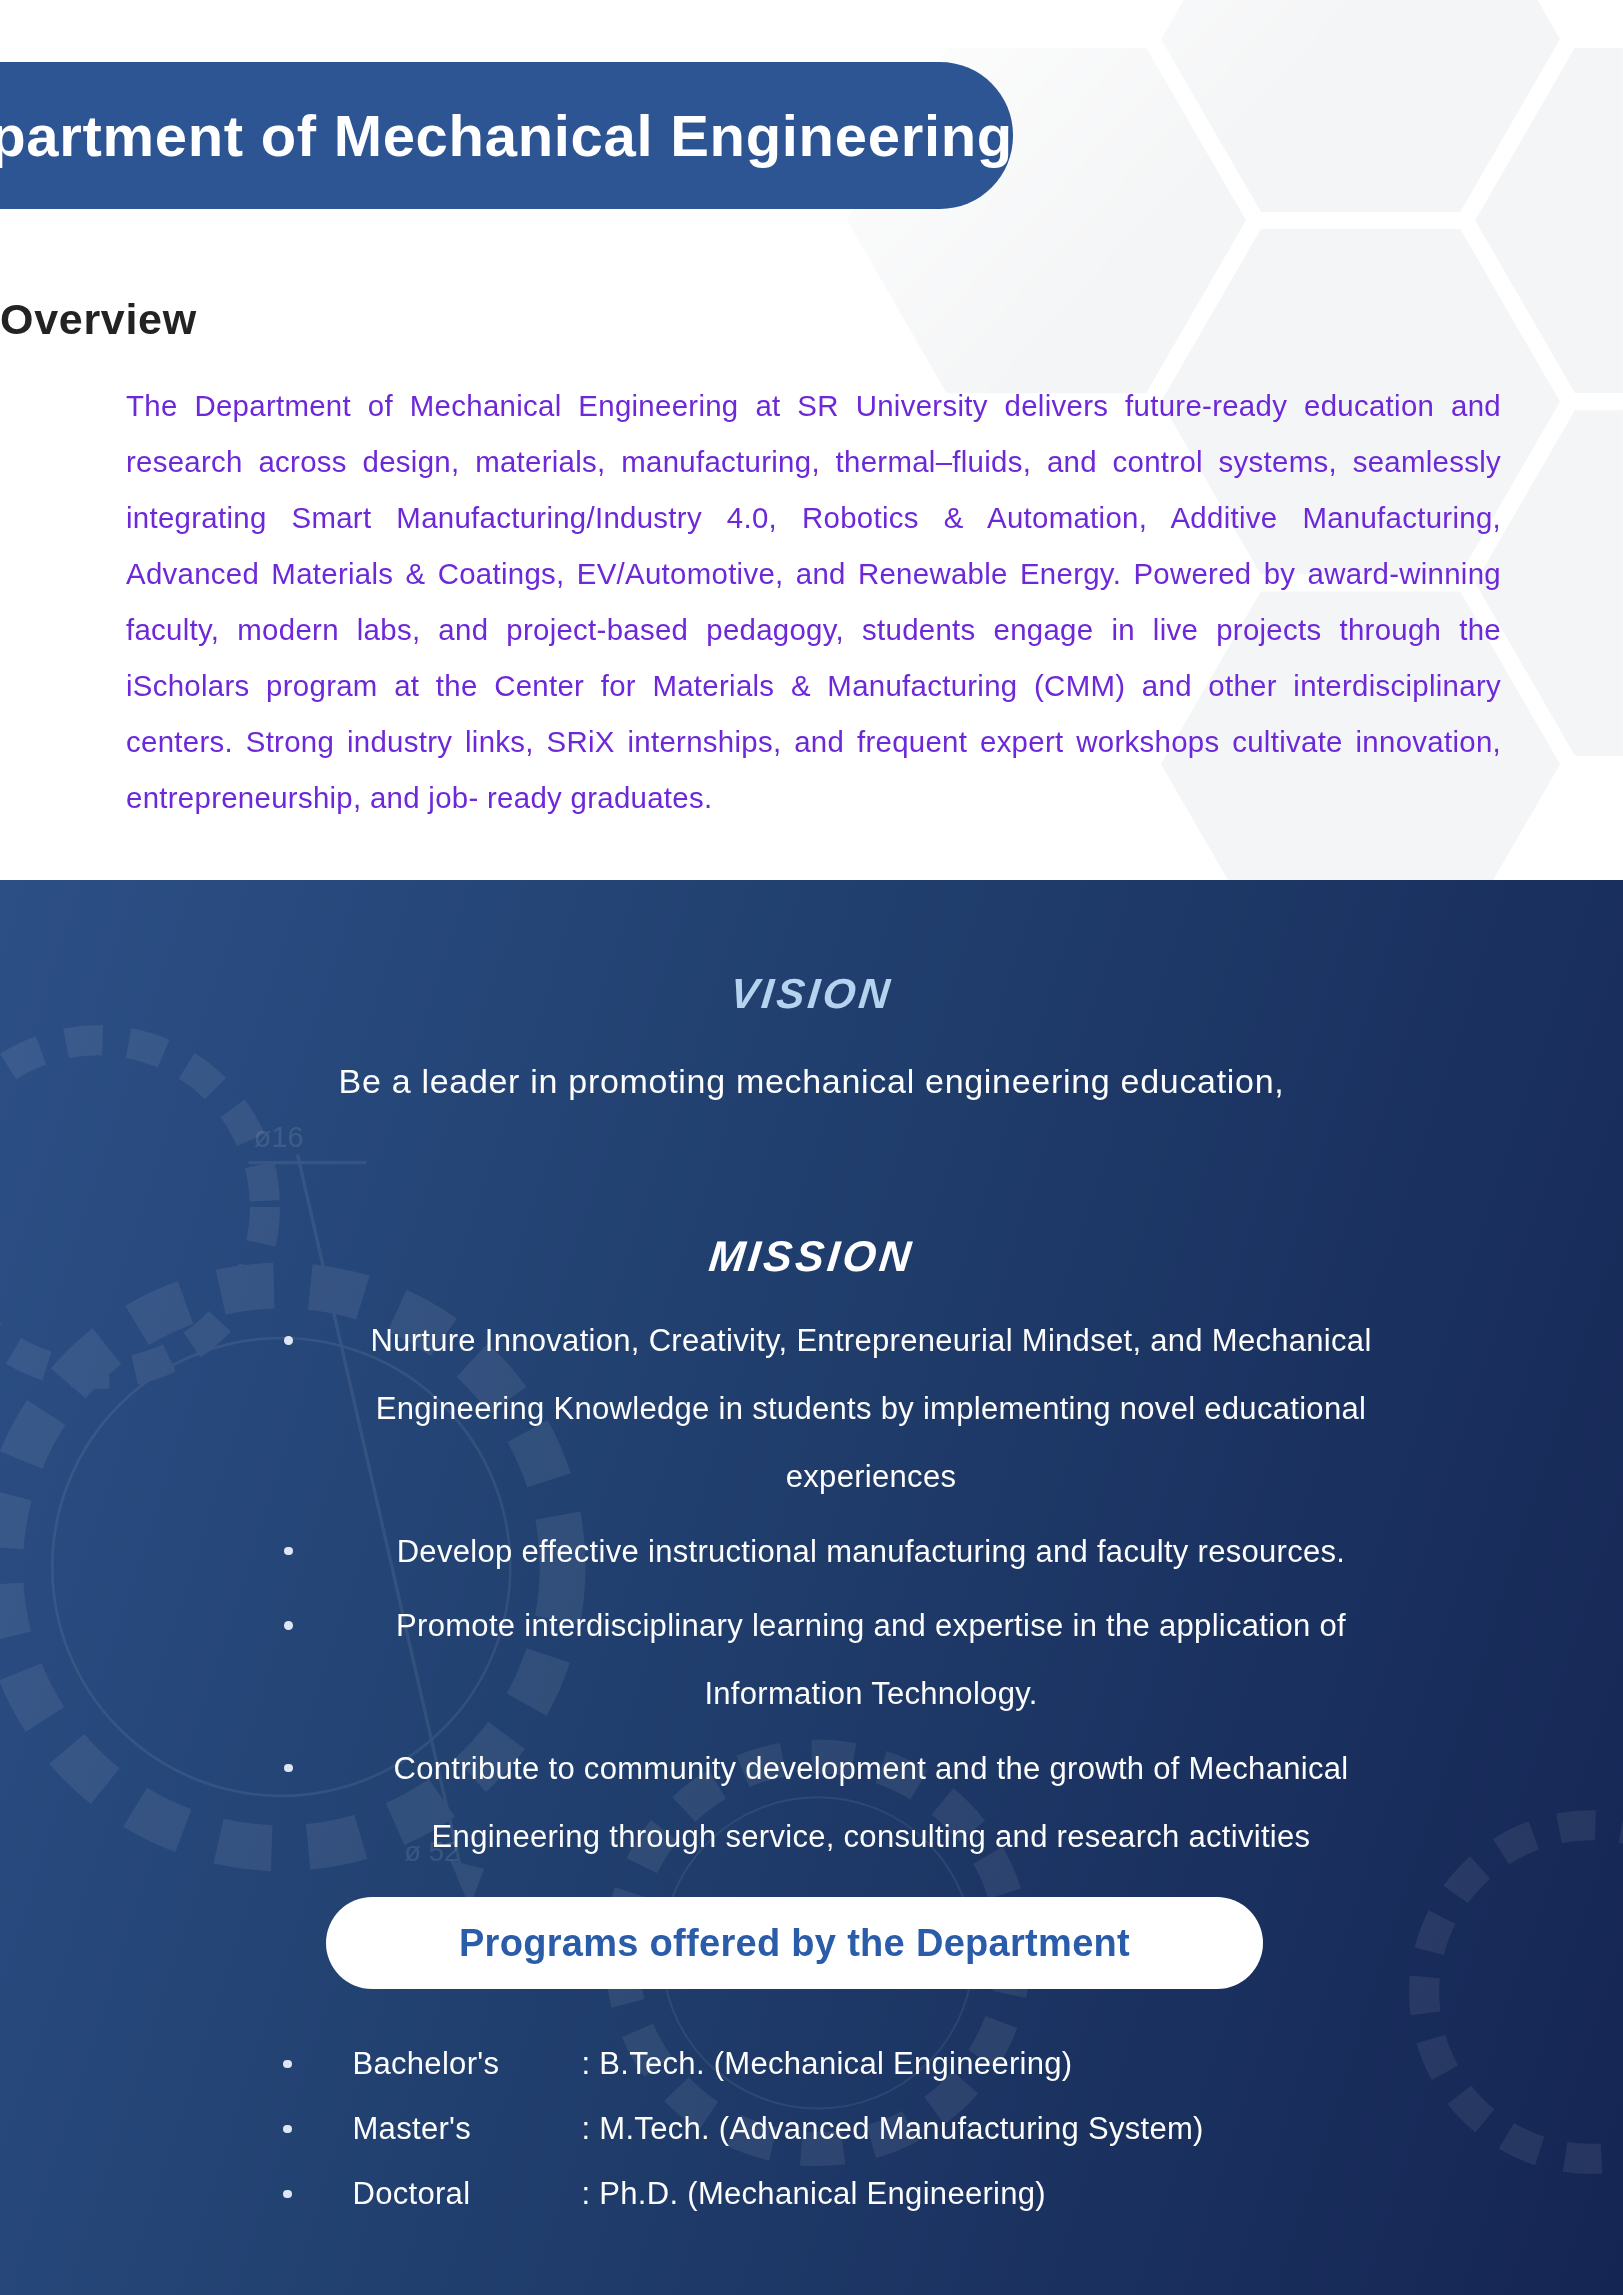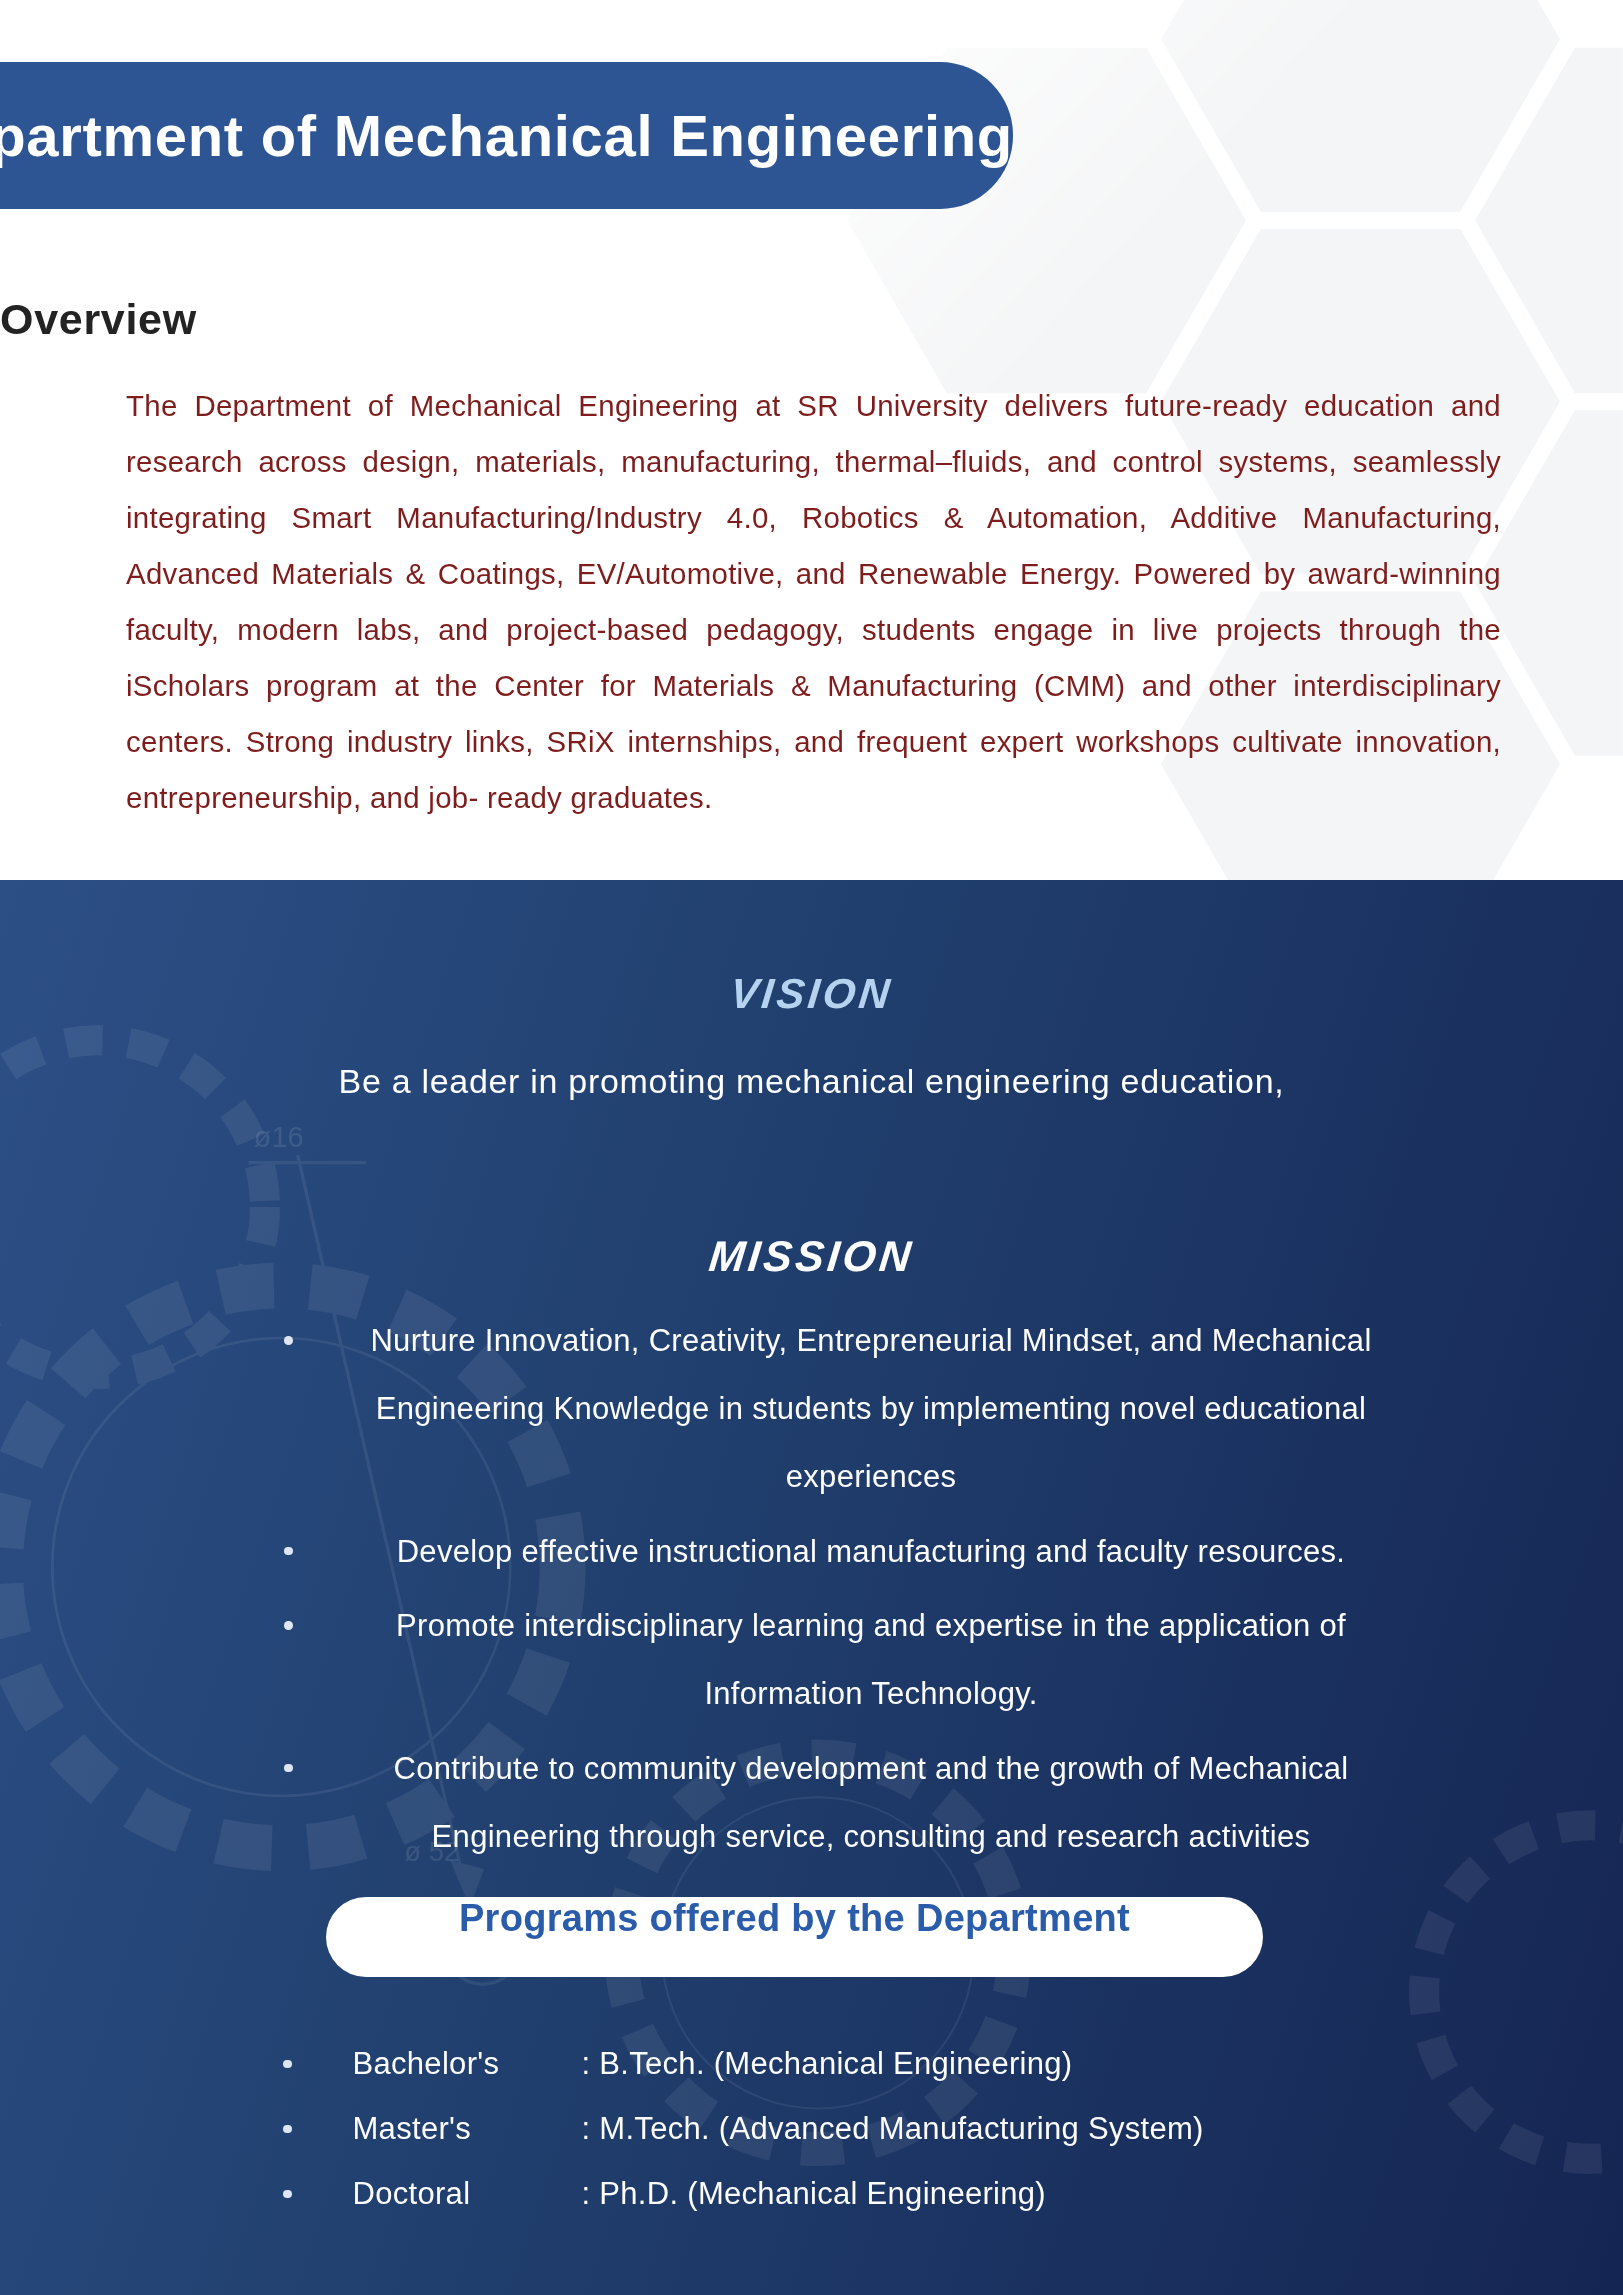--- a/index.html
+++ b/index.html
@@ -17,21 +17,21 @@
   .banner-title{
     margin:0;padding-left:124px;font-size:58px;font-weight:bold;color:#ffffff;
     letter-spacing:0.7px;white-space:nowrap;
   }
   .overview-heading{
     position:absolute;left:0;top:259px;width:100%;text-align:left;
     font-size:43px;font-weight:bold;color:#232323;z-index:2;letter-spacing:0.7px;
   }
   .overview-body{
     position:absolute;left:126px;top:349px;width:1375px;
-    font-size:29.4px;line-height:56px;color:#7f1d1d;text-align:justify;
+    font-size:29.4px;line-height:56px;color:#6d28d9;text-align:justify;
     letter-spacing:0.3px;z-index:2;
   }
   
   .navy{
     position:absolute;left:0;top:880px;width:1623px;height:1415px;
     background:linear-gradient(108deg,#2c4f86 0%,#21406f 40%,#152553 100%);
     color:#ffffff;z-index:1;
   }
   .lineart{position:absolute;left:0;top:0;pointer-events:none;}
   .vision-heading,.mission-heading{
@@ -49,23 +49,23 @@
     position:absolute;left:283px;top:427px;width:1126px;
     list-style:none;margin:0;padding:0;
     font-size:31px;line-height:68px;letter-spacing:0.3px;color:#fdfdfd;text-align:center;
   }
   .mission-list li{position:relative;padding-left:50px;margin-bottom:6.5px;}
   .mission-list li::before{
     content:"";position:absolute;left:1.3px;top:29.4px;width:8.5px;height:8.5px;
     border-radius:50%;background:#dde6f2;
   }
   .pill{
-    position:absolute;left:326px;top:1017px;width:937px;height:80px;
+    position:absolute;left:326px;top:1017px;width:937px;height:92px;
     background:#ffffff;border-radius:47px;
-    display:flex;justify-content:center;
+    display:flex;align-items:center;justify-content:center;
   }
   .pill-label{font-size:38px;font-weight:bold;color:#2a5caa;letter-spacing:0.3px;}
   .programs{
     position:absolute;left:283px;top:1166px;font-size:31px;
     letter-spacing:0.3px;color:#fdfdfd;
   }
   .program-row{display:flex;align-items:center;margin-bottom:29px;}
   .program-row .dot{
     width:8.5px;height:8.5px;border-radius:50%;background:#dde6f2;
     margin-right:61px;flex:0 0 auto;

